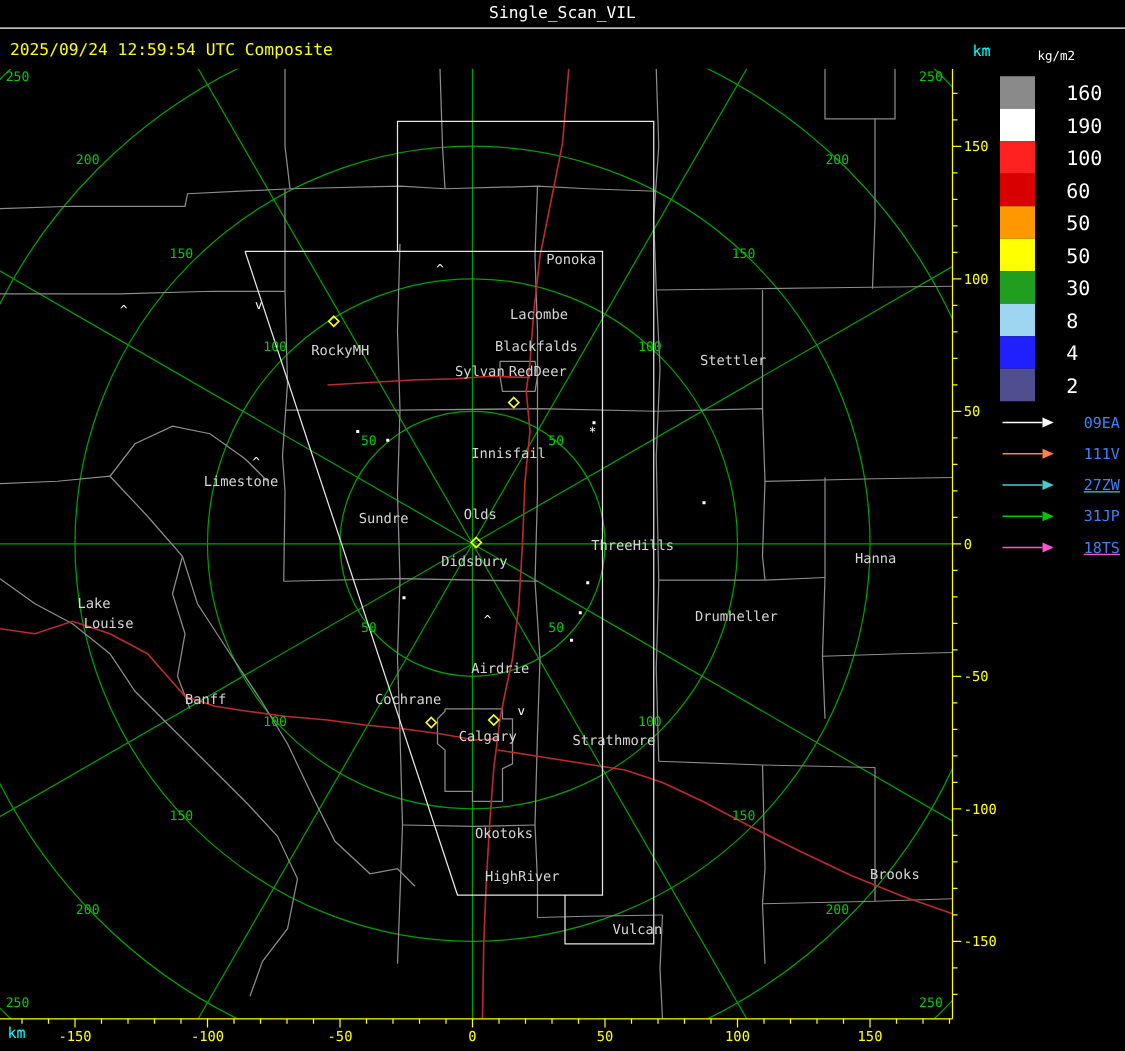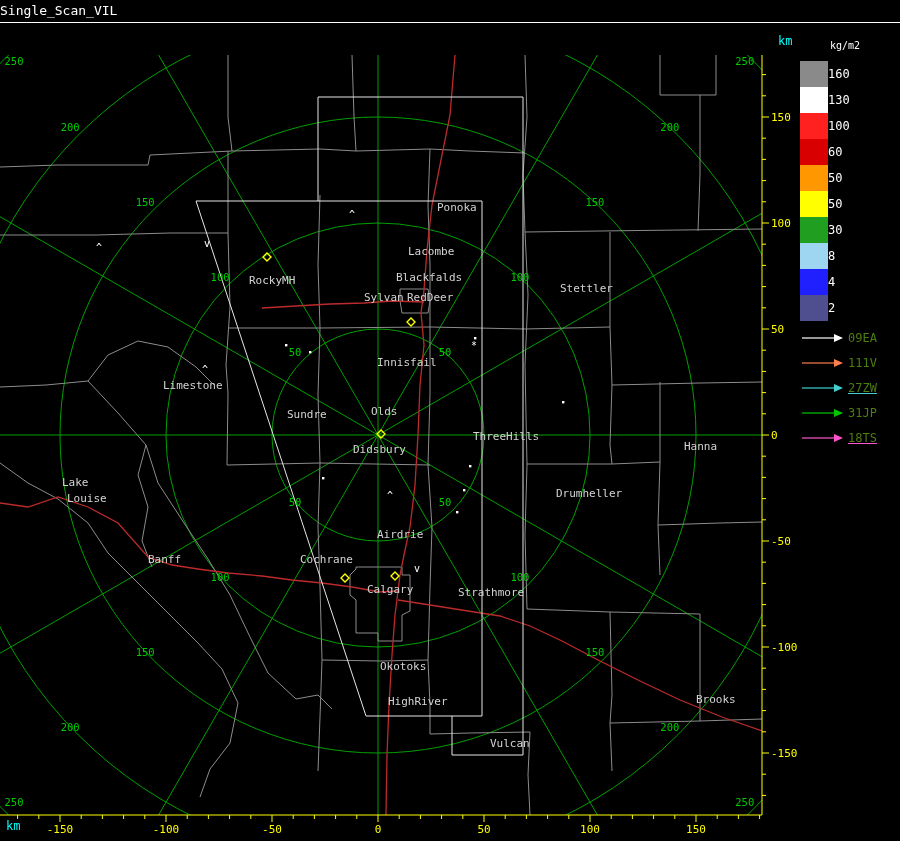--- a/index.html
+++ b/index.html
@@ -1,40 +1,41 @@
 <!DOCTYPE html>
 <html><head>
 <meta charset="utf-8">
 <style>
   html,body{margin:0;padding:0;background:#000;}
   .screen{position:relative;width:900px;height:841px;background:#000;overflow:hidden;
           font-family:"DejaVu Sans Mono",monospace;}
   .titlebar{position:absolute;left:0;top:0;width:900px;height:22px;border-bottom:1px solid #ffffff;
-            text-align:left;line-height:22px;color:#ffffff;font-size:13px;}
+            text-align:center;line-height:22px;color:#ffffff;font-size:13px;}
   .timestamp{position:absolute;left:8px;top:33px;color:#ffff00;font-size:13px;}
   .km-top{position:absolute;left:778px;top:34px;color:#00ffff;font-size:12px;}
   .km-bottom{position:absolute;left:6px;top:819px;color:#00ffff;font-size:12px;}
   .map{position:absolute;left:0;top:55px;}
   .sidebar{position:absolute;left:800px;top:40px;width:100px;}
   .legend-units{color:#ffffff;font-size:10px;margin-left:30px;height:18px;}
   #legend-rows{margin-top:3px;}
   .legend-row{display:flex;align-items:center;height:26px;}
   .swatch{width:28px;height:26px;}
-  .lv{margin-left:0;color:#ffffff;font-size:12px;}
+  .lv{margin-left:25px;color:#ffffff;font-size:16px;}
   #site-rows{margin-top:4px;}
   .site-row{display:flex;align-items:center;height:25px;}
-  .site-id{margin-left:4px;color:#4d7c0f;font-size:12px;}
+  .site-id{margin-left:23px;color:#3b82f6;font-size:12px;}
 </style>
 </head>
 <body>
 
 <div class="screen">
   <div class="titlebar">
     <span>Single_Scan_VIL</span>
   </div>
+  <div class="timestamp">2025/09/24 12:59:54 UTC Composite</div>
   <div class="km-top">km</div>
   <div class="km-bottom">km</div>
 
   <svg id="map" class="map" width="798" height="786" viewBox="0 0 798 786">
       <defs>
         <clipPath id="mapclip">
           <rect x="0" y="0" width="762" height="760"></rect>
         </clipPath>
       </defs>
       <g clip-path="url(#mapclip)">
@@ -280,21 +281,21 @@
 
   <div class="sidebar">
     <div class="legend-units">kg/m2</div>
     <div id="legend-rows">
         <div class="legend-row">
           <div class="swatch" style="background: rgb(138, 138, 138);"></div>
           <div class="lv">160</div>
         </div>
         <div class="legend-row">
           <div class="swatch" style="background: rgb(255, 255, 255);"></div>
-          <div class="lv">130</div>
+          <div class="lv">190</div>
         </div>
         <div class="legend-row">
           <div class="swatch" style="background: rgb(255, 32, 32);"></div>
           <div class="lv">100</div>
         </div>
         <div class="legend-row">
           <div class="swatch" style="background: rgb(216, 0, 0);"></div>
           <div class="lv">60</div>
         </div>
         <div class="legend-row">

